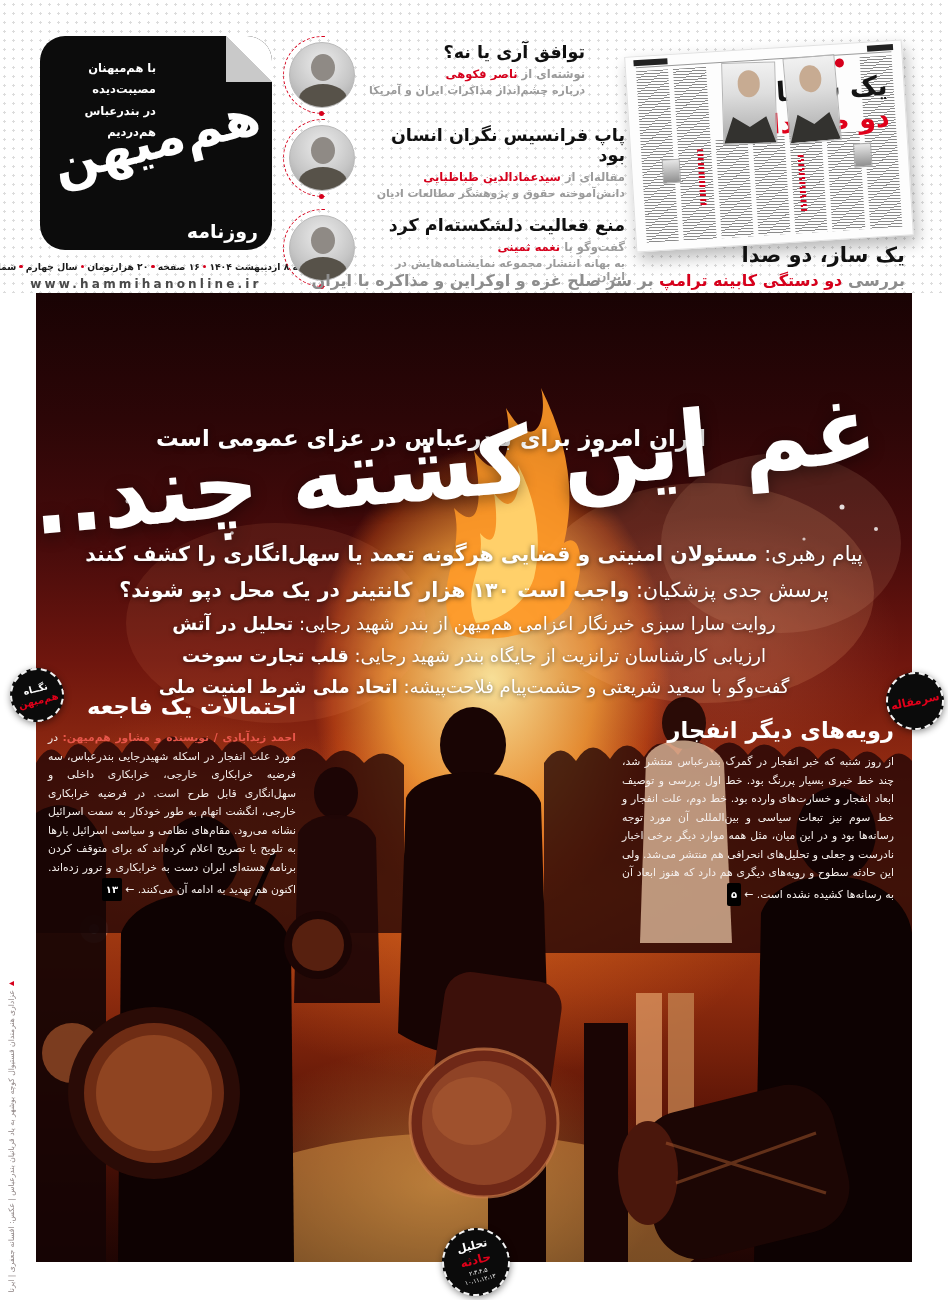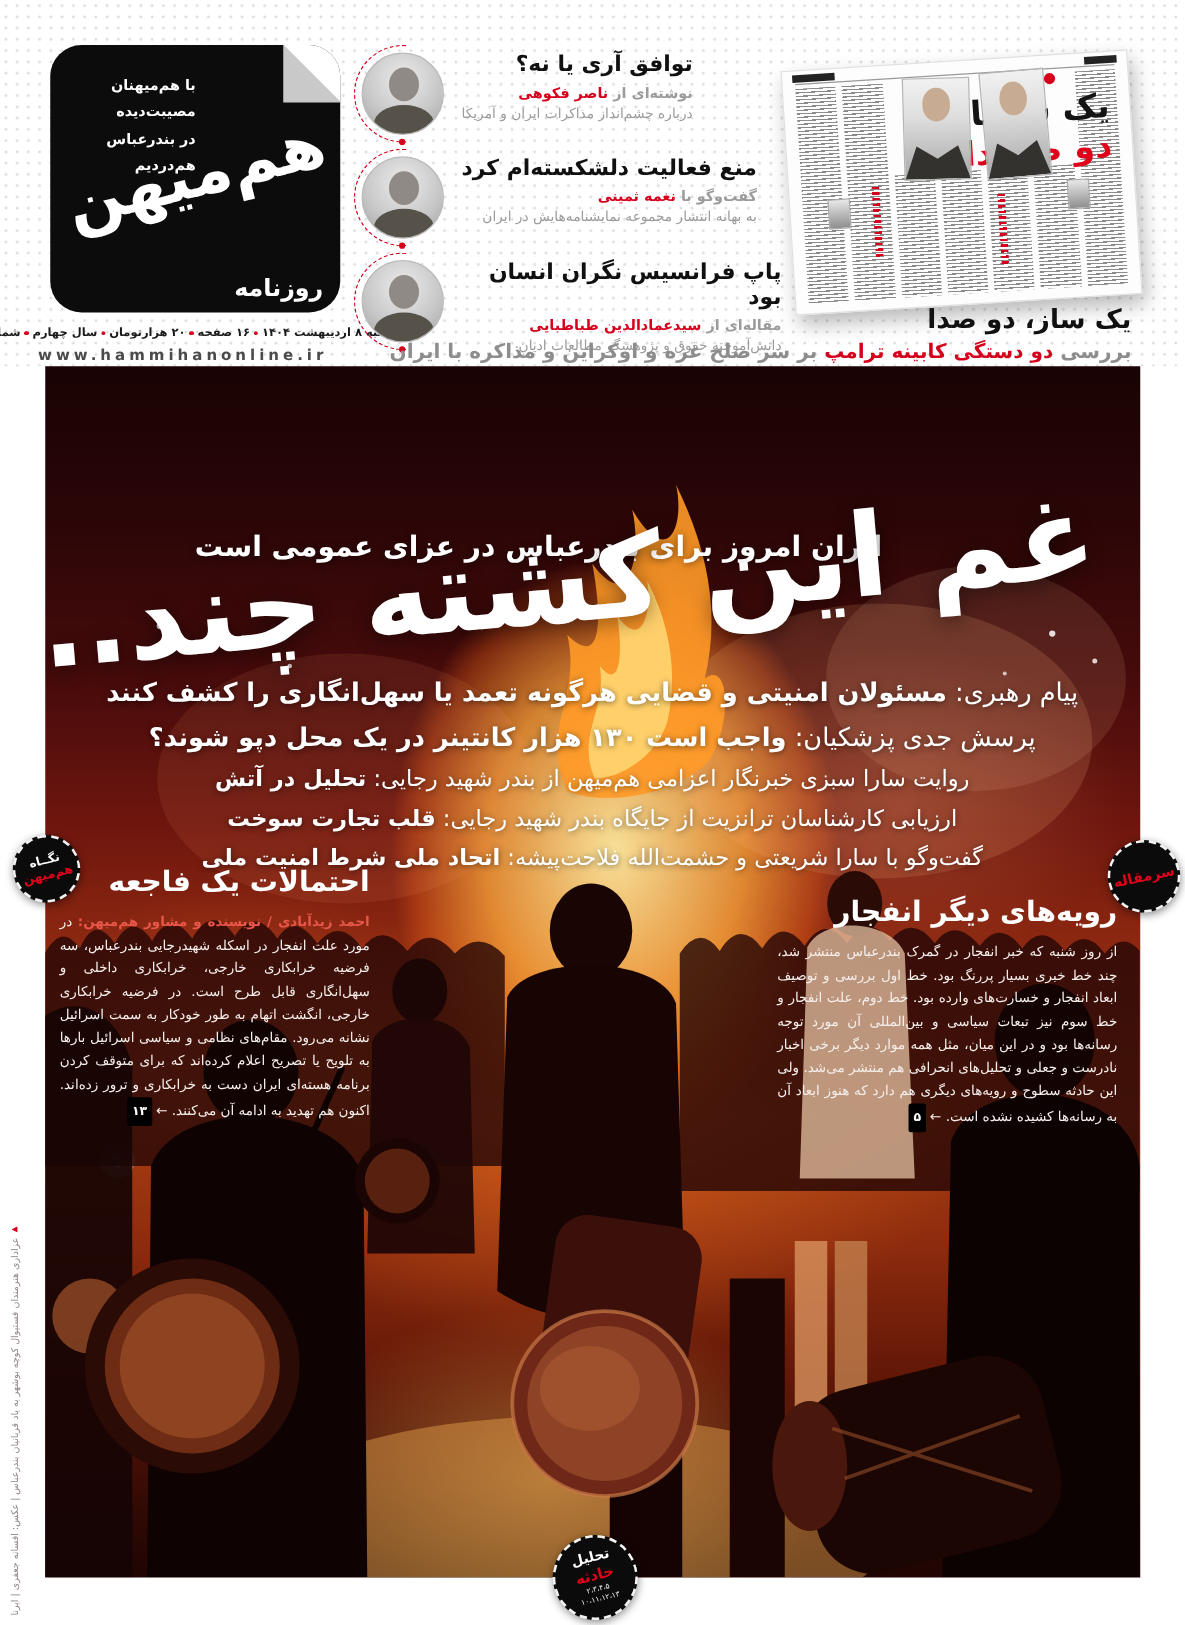--- a/index.html
+++ b/index.html
@@ -34,21 +34,21 @@
     clip-path:inset(-3px 46% -3px -3px);}
   .p-arc::after{content:"";position:absolute;left:46%;bottom:-3px;width:5px;height:5px;border-radius:50%;background:#d6001c;}
   .p-circle{position:absolute;inset:2px;border-radius:50%;overflow:hidden;border:1px solid #b9b9b9;
     background:radial-gradient(circle at 50% 32%,#ececec,#c6c6c6 58%,#9d9d9d);}
   .p-circle::before{content:"";position:absolute;top:11px;left:21px;width:24px;height:27px;border-radius:50%;background:#8f8a85;}
   .p-circle::after{content:"";position:absolute;bottom:-7px;left:9px;width:48px;height:30px;border-radius:50% 50% 0 0;background:#575249;}
   .t-text{direction:rtl;text-align:right;padding-top:2px;}
   .t-title{font-size:17.5px;font-weight:bold;color:#101010;margin-bottom:5px;}
   .t-byline{font-size:11.5px;color:#9b9b9b;font-weight:bold;}
   .t-name{color:#d6001c;}
-  .t-desc{font-size:11px;color:#9b9b9b;font-weight:normal;margin-top:3px;}
+  .t-desc{font-size:11px;color:#9b9b9b;font-weight:bold;margin-top:3px;}
 
   
   .inset{position:absolute;left:630px;top:48px;width:276px;height:194px;background:#fdfdfd;
     transform:rotate(-3.6deg);box-shadow:3px 8px 16px rgba(0,0,0,.28);border:1px solid #e0e0e0;}
   .inset-rule{position:absolute;top:10px;left:10px;right:10px;height:1px;background:#999;}
   .inset-blob{position:absolute;top:3px;height:6px;background:#222;}
   .inset-cols{position:absolute;top:14px;left:10px;right:10px;bottom:8px;display:flex;gap:5px;direction:ltr;}
   .icol{flex:1;background:repeating-linear-gradient(180deg,rgba(25,25,25,.5) 0 1px,transparent 1px 2.8px);}
   .icol.short{margin-top:74px;}
   .inset-dot{position:absolute;top:14px;right:58px;width:9px;height:9px;border-radius:50%;background:#d6001c;z-index:4;}
@@ -172,41 +172,41 @@
           <div class="t-desc">درباره چشم‌انداز مذاکرات ایران و آمریکا</div>
         </div>
       </div>
 
       <div class="teaser">
         <div class="portrait-wrap">
           <span class="p-arc"></span>
           <span class="p-circle"></span>
         </div>
         <div class="t-text">
+          <div class="t-title">پاپ فرانسیس نگران انسان بود</div>
+          <div class="t-byline">
+            <span>مقاله‌ای از</span>
+            <span class="t-name">سیدعمادالدین طباطبایی</span>
+          </div>
+          <div class="t-desc">دانش‌آموخته حقوق و پژوهشگر مطالعات ادیان</div>
+        </div>
+      </div>
+
+      <div class="teaser">
+        <div class="portrait-wrap">
+          <span class="p-arc"></span>
+          <span class="p-circle"></span>
+        </div>
+        <div class="t-text">
           <div class="t-title">منع فعالیت دلشکسته‌ام کرد</div>
           <div class="t-byline">
             <span>گفت‌وگو با</span>
             <span class="t-name">نغمه ثمینی</span>
           </div>
           <div class="t-desc">به بهانه انتشار مجموعه نمایشنامه‌هایش در ایران</div>
-        </div>
-      </div>
-
-      <div class="teaser">
-        <div class="portrait-wrap">
-          <span class="p-arc"></span>
-          <span class="p-circle"></span>
-        </div>
-        <div class="t-text">
-          <div class="t-title">پاپ فرانسیس نگران انسان بود</div>
-          <div class="t-byline">
-            <span>مقاله‌ای از</span>
-            <span class="t-name">سیدعمادالدین طباطبایی</span>
-          </div>
-          <div class="t-desc">دانش‌آموخته حقوق و پژوهشگر مطالعات ادیان</div>
         </div>
       </div>
     </div>
 
     <div class="inset">
       <div class="inset-blob" style="left:8px;width:34px;"></div>
       <div class="inset-blob" style="right:8px;width:26px;"></div>
       <div class="inset-rule"></div>
       <div class="inset-dot"></div>
       <div class="inset-cols">
@@ -322,21 +322,21 @@
       </div>
       <div class="sh sh-sm">
         <span>روایت سارا سبزی خبرنگار اعزامی هم‌میهن از بندر شهید رجایی:</span>
         <span class="b">تحلیل در آتش</span>
       </div>
       <div class="sh sh-sm">
         <span>ارزیابی کارشناسان ترانزیت از جایگاه بندر شهید رجایی:</span>
         <span class="b">قلب تجارت سوخت</span>
       </div>
       <div class="sh sh-sm">
-        <span>گفت‌وگو با سارا شریعتی و حشمت‌الله فلاحت‌پیشه:</span>
+        <span>گفت‌وگو با سعید شریعتی و حشمت‌پیام فلاحت‌پیشه:</span>
         <span class="b">اتحاد ملی شرط امنیت ملی</span>
       </div>
     </div>
 
     <div class="art art-right">
       <div class="art-title">رویه‌های دیگر انفجار</div>
       <div class="art-body">
         <span>از روز شنبه که خبر انفجار در گمرک بندرعباس منتشر شد، چند خط خبری بسیار پررنگ بود. خط اول بررسی و توصیف ابعاد انفجار و خسارت‌های وارده بود. خط دوم، علت انفجار و خط سوم نیز تبعات سیاسی و بین‌المللی آن مورد توجه رسانه‌ها بود و در این میان، مثل همه موارد دیگر برخی اخبار نادرست و جعلی و تحلیل‌های انحرافی هم منتشر می‌شد. ولی این حادثه سطوح و رویه‌های دیگری هم دارد که هنوز ابعاد آن به رسانه‌ها کشیده نشده است.</span>
         <span class="jump"><span class="arrow">←</span><span class="pnum">۵</span></span>
       </div>

